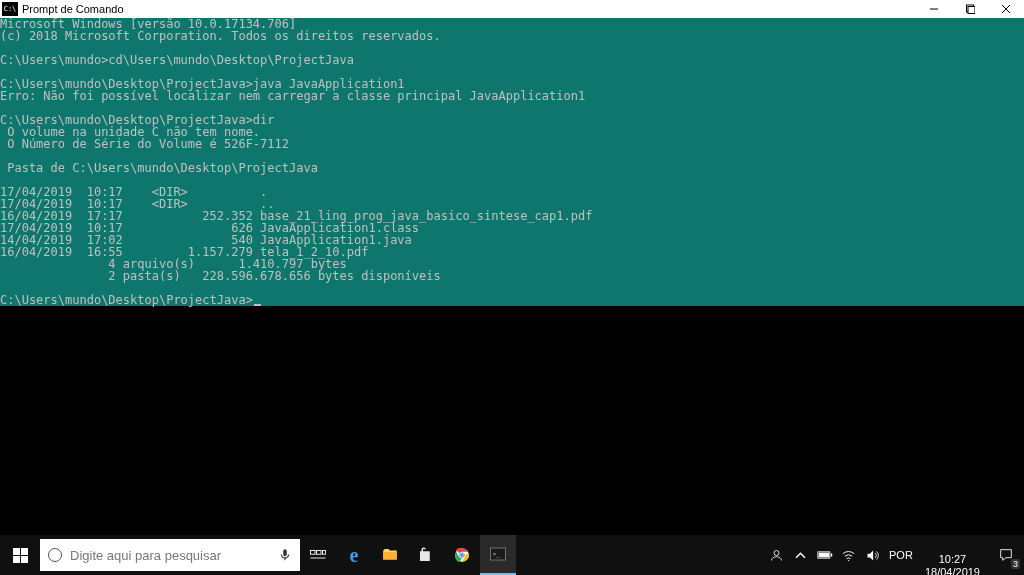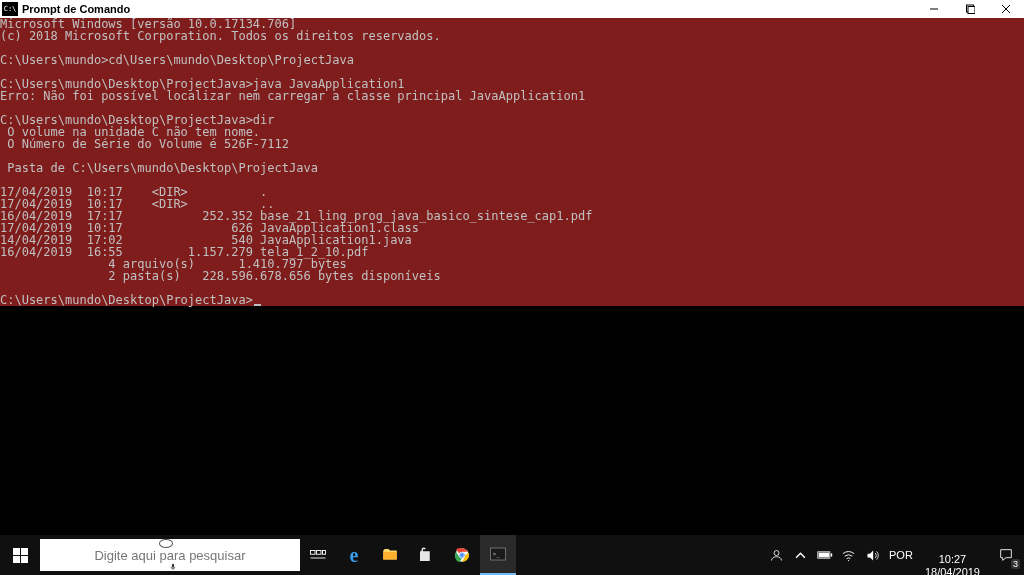--- a/index.html
+++ b/index.html
@@ -25,34 +25,34 @@
       height: 14px;
       background: #000;
       color: #fff;
       font-size: 7px;
       display: flex;
       align-items: center;
       justify-content: center;
       margin: 0 4px 0 2px;
       font-family: Consolas, monospace;
     }
-    .titlebar .title { flex: 1; font-weight: bold; }
+    .titlebar .title { flex: 1; }
     .titlebar .win-controls {
       display: flex;
       height: 100%;
     }
     .titlebar .win-btn {
       width: 36px;
       display: flex;
       align-items: center;
       justify-content: center;
       font-size: 10px;
     }
     .terminal {
-      background: #7f1d1d;
+      background: #0f766e;
       color: #c0c0c0;
       font-size: 12px;
       line-height: 12px;
       white-space: pre;
       padding-left: 0px;
       letter-spacing: 0;
       font-family: Consolas, "Lucida Console", monospace;
     }
     .terminal .line { min-height: 12px; }
     .cursor {
@@ -94,21 +94,20 @@
     .search-box {
       width: 260px;
       height: 32px;
       background: #fff;
       margin: 4px 0;
       display: flex;
       align-items: center;
       color: #777;
       font-size: 13px;
       padding: 0 8px;
-      flex-direction: column;
     }
     .search-box .circle {
       width: 14px;
       height: 14px;
       border: 1.5px solid #555;
       border-radius: 50%;
       margin-right: 8px;
     }
     .search-box .mic {
       width: 14px;

